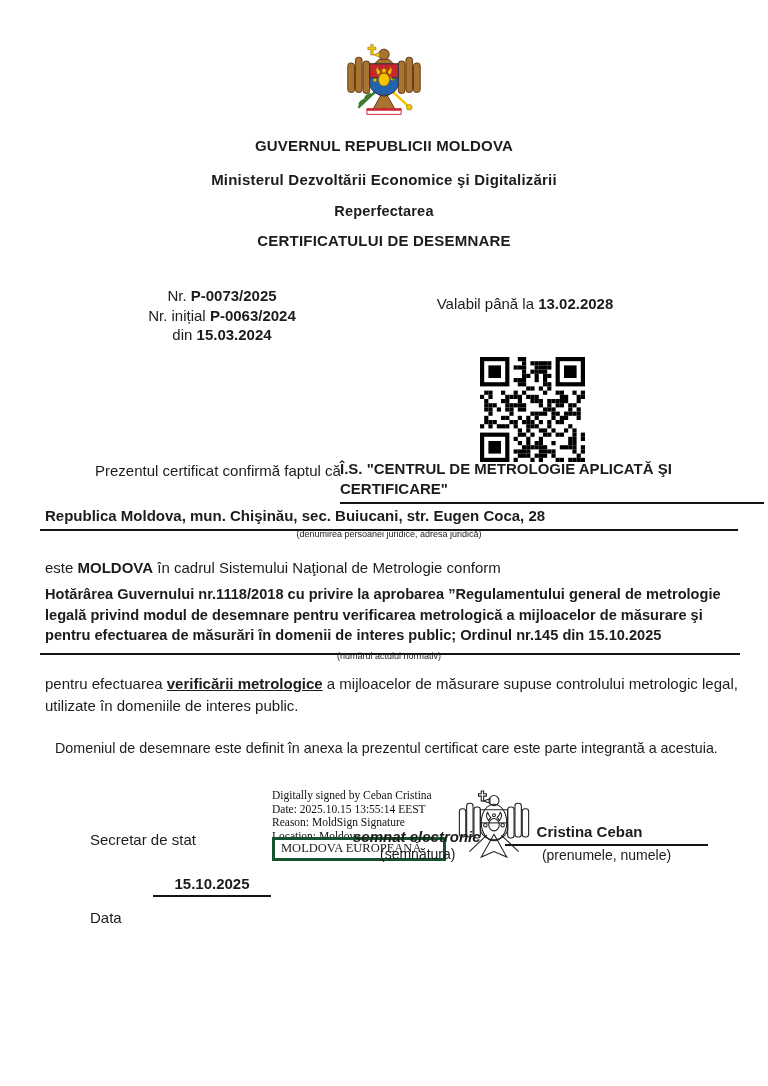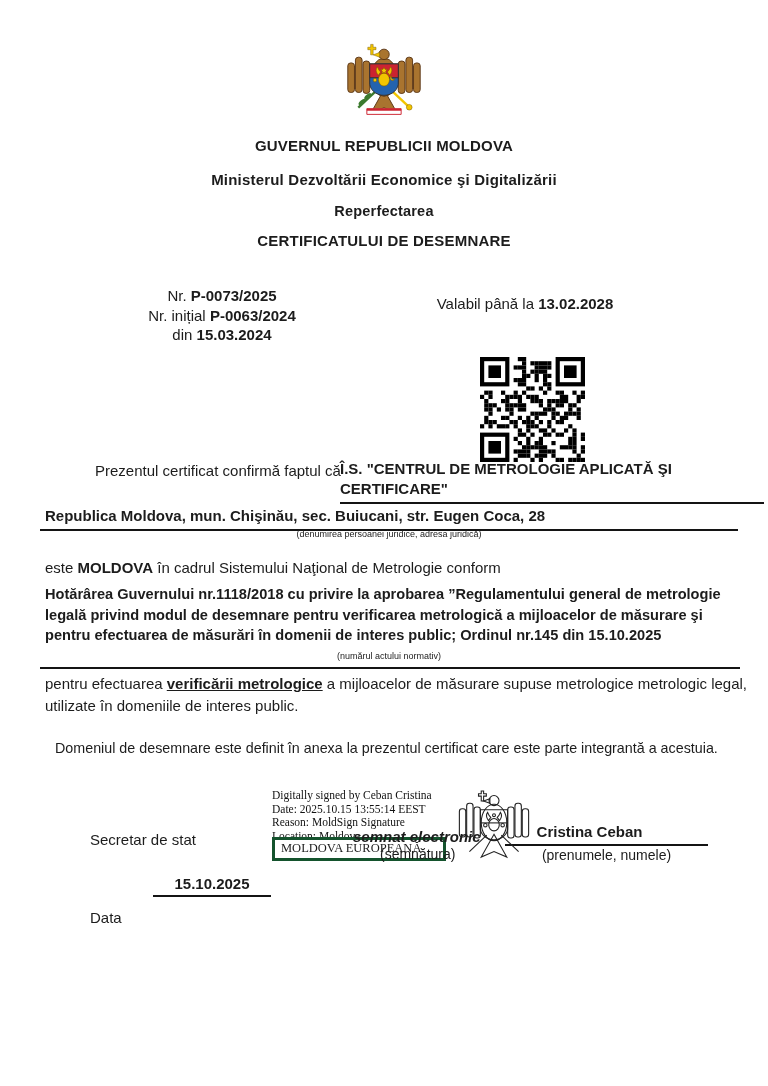--- a/index.html
+++ b/index.html
@@ -325,32 +325,32 @@
   <span class="b t15 nowrap">Republica Moldova, mun. Chişinău, sec. Buiucani, str. Eugen Coca, 28</span>
 </div>
 <div class="abs center caption" style="left:40px; top:509px; width:698px;margin-top:20px;">(denumirea persoanei juridice, adresa juridică)</div>
 
 <div class="abs t15 nowrap" style="left:45px; top:559px;">
   <span>este</span>
   <span class="b">MOLDOVA</span>
   <span>în cadrul Sistemului Naţional de Metrologie conform</span>
 </div>
 
-<div class="abs b rule2" style="left:40px; top:584px; width:700px; font-size:14.6px; line-height:20.5px; padding:0 0 21px 5px;">
+<div class="abs b rule2" style="left:40px; top:584px; width:700px; font-size:14.6px; line-height:20.5px; padding:0 0 7px 5px;">
   <div class="nowrap">Hotărârea Guvernului nr.1118/2018 cu privire la aprobarea ”Regulamentului general de metrologie</div>
   <div class="nowrap">legală privind modul de desemnare pentru verificarea metrologică a mijloacelor de măsurare şi</div>
   <div class="nowrap">pentru efectuarea de măsurări în domenii de interes public; Ordinul nr.145 din 15.10.2025</div>
 </div>
 <div class="abs center caption" style="left:40px; top:651px; width:698px;">(numărul actului normativ)</div>
 
 <div class="abs t15" style="left:45px; top:673px; width:700px; line-height:22px;">
   <div class="nowrap">
     <span>pentru efectuarea</span>
     <span class="emph-underline">verificării metrologice</span>
-    <span>a mijloacelor de măsurare supuse metrologice metrologic legal,</span>
+    <span>a mijloacelor de măsurare supuse controlului metrologic legal,</span>
   </div>
   <div class="nowrap">utilizate în domeniile de interes public.</div>
 </div>
 
 <div class="abs nowrap" style="left:55px; top:740px; font-size:14.3px;">Domeniul de desemnare este definit în anexa la prezentul certificat care este parte integrantă a acestuia.</div>
 
 <div class="abs t15 nowrap" style="left:90px; top:831px;">Secretar de stat</div>
 
 <div class="abs stamp serif" style="left:272px; top:789px;">
   <div class="nowrap">Digitally signed by Ceban Cristina</div>

